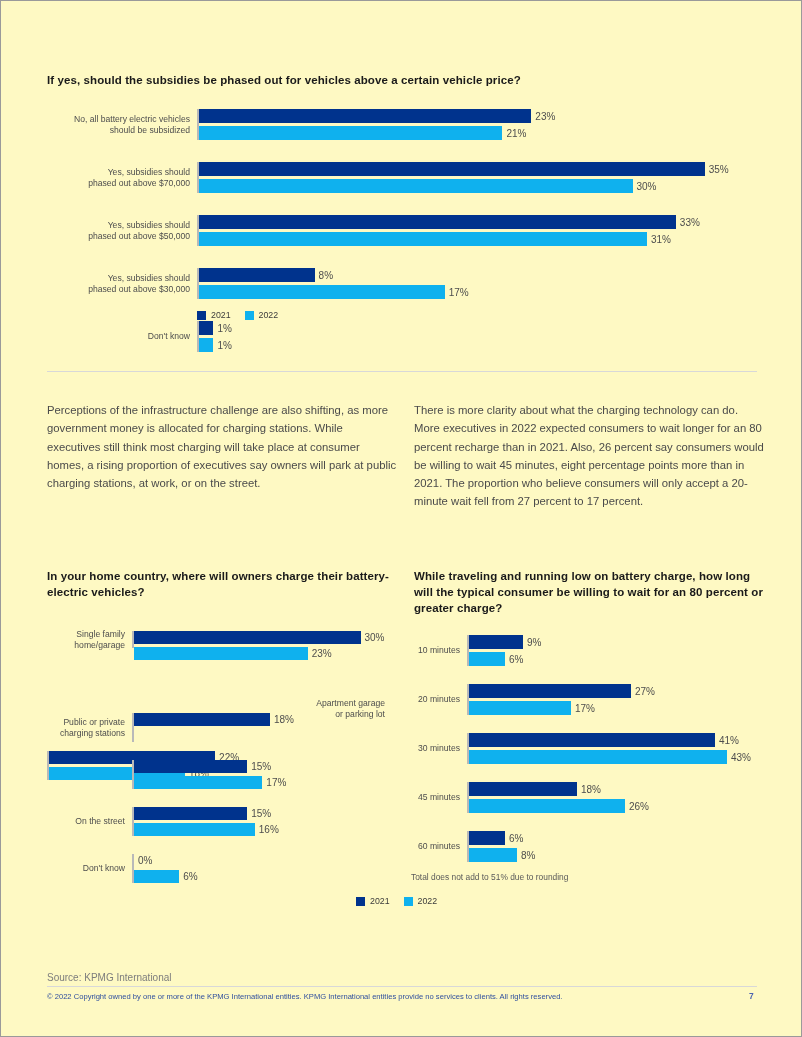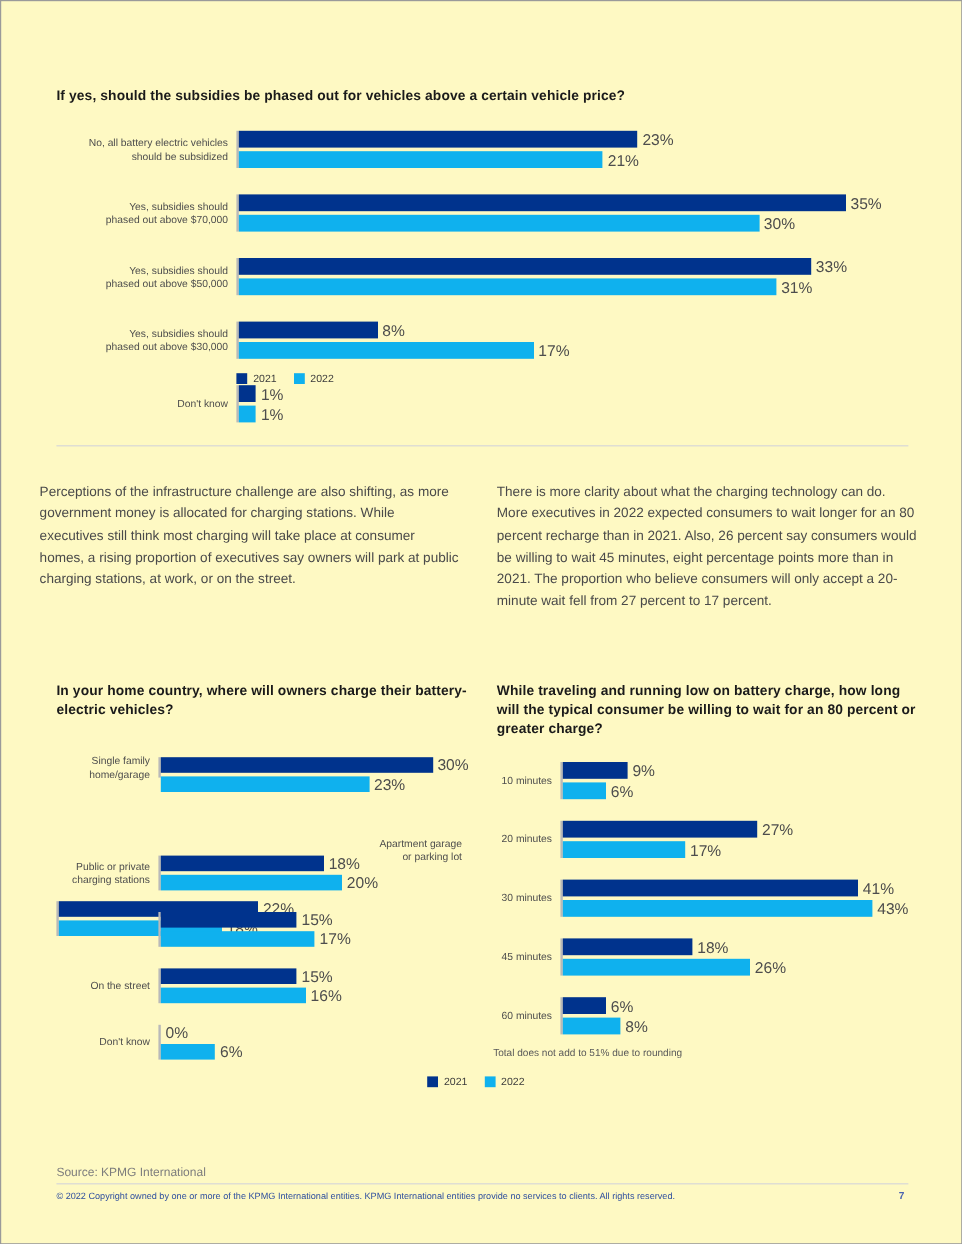--- a/index.html
+++ b/index.html
@@ -65,21 +65,21 @@
     display: flex;
     align-items: center;
   }
   .bar {
     height: 100%;
     display: block;
   }
   .bar-2021 { background: #00338d; }
   .bar-2022 { background: #0fb1ee; }
   .bar-val {
-    font-size: 13px;
+    font-size: 10px;
     color: #4d4d4d;
     padding-left: 4px;
     white-space: nowrap;
   }
 
   
   .legend {
     display: flex;
     align-items: center;
     gap: 14px;
@@ -122,21 +122,21 @@
     font-size: 8.4px;
     color: #4a63b0;
     font-weight: bold;
   }
 
   
   #q1-title { position: absolute; left: 46px;  top: 72px;  width: 700px; }
   #chart1   { position: absolute; left: 46px;  top: 108px; width: 700px; }
   #legend1  { position: absolute; left: 196px; top: 309px; }
   #div1     { position: absolute; left: 46px;  top: 370px; width: 710px; }
-  #par-left { position: absolute; left: 32px;  top: 400px; width: 350px; }
+  #par-left { position: absolute; left: 46px;  top: 400px; width: 350px; }
   #par-right{ position: absolute; left: 413px; top: 400px; width: 350px; }
   #q2-title { position: absolute; left: 46px;  top: 568px; width: 345px; }
   #chart2   { position: absolute; left: 46px;  top: 630px; width: 345px; }
   #q3-title { position: absolute; left: 413px; top: 568px; width: 350px; }
   #chart3   { position: absolute; left: 413px; top: 634px; width: 350px; }
   #foot-note{ position: absolute; left: 410px; top: 871px; }
   #legend2  { position: absolute; left: 355px; top: 895px; }
   #src      { position: absolute; left: 46px;  top: 971px; }
   #cpy      { position: absolute; left: 46px;  top: 991px; }
   #pgnum    { position: absolute; left: 748px; top: 990px; }
@@ -300,24 +300,20 @@
           <div>
             <div>Public or private</div>
             <div>charging stations</div>
           </div>
         </div>
         <div class="bars-col">
           <div class="bar-line" style="height: 13px; margin-top: 0px;">
             <div class="bar bar-2021" style="background: rgb(0, 51, 141); width: 135.9px; height: 13px;"></div>
             <span class="bar-val">18%</span>
           </div>
-          <div class="bar-line" style="height: 13px; margin-top: 3px;">
-            <div class="bar bar-2022" style="background: rgb(15, 177, 238); width: 151px; height: 13px;"></div>
-            <span class="bar-val">20%</span>
-          </div>
         </div>
       </div>
       <div class="chart-row" style="margin-bottom: 18px; height: 29px;">
         <div class="cat-label" style="flex-basis: 85px;">
           <div>
             <div>At work</div>
           </div>
         </div>
         <div class="bars-col">
           <div class="bar-line" style="height: 13px; margin-top: 0px;">

